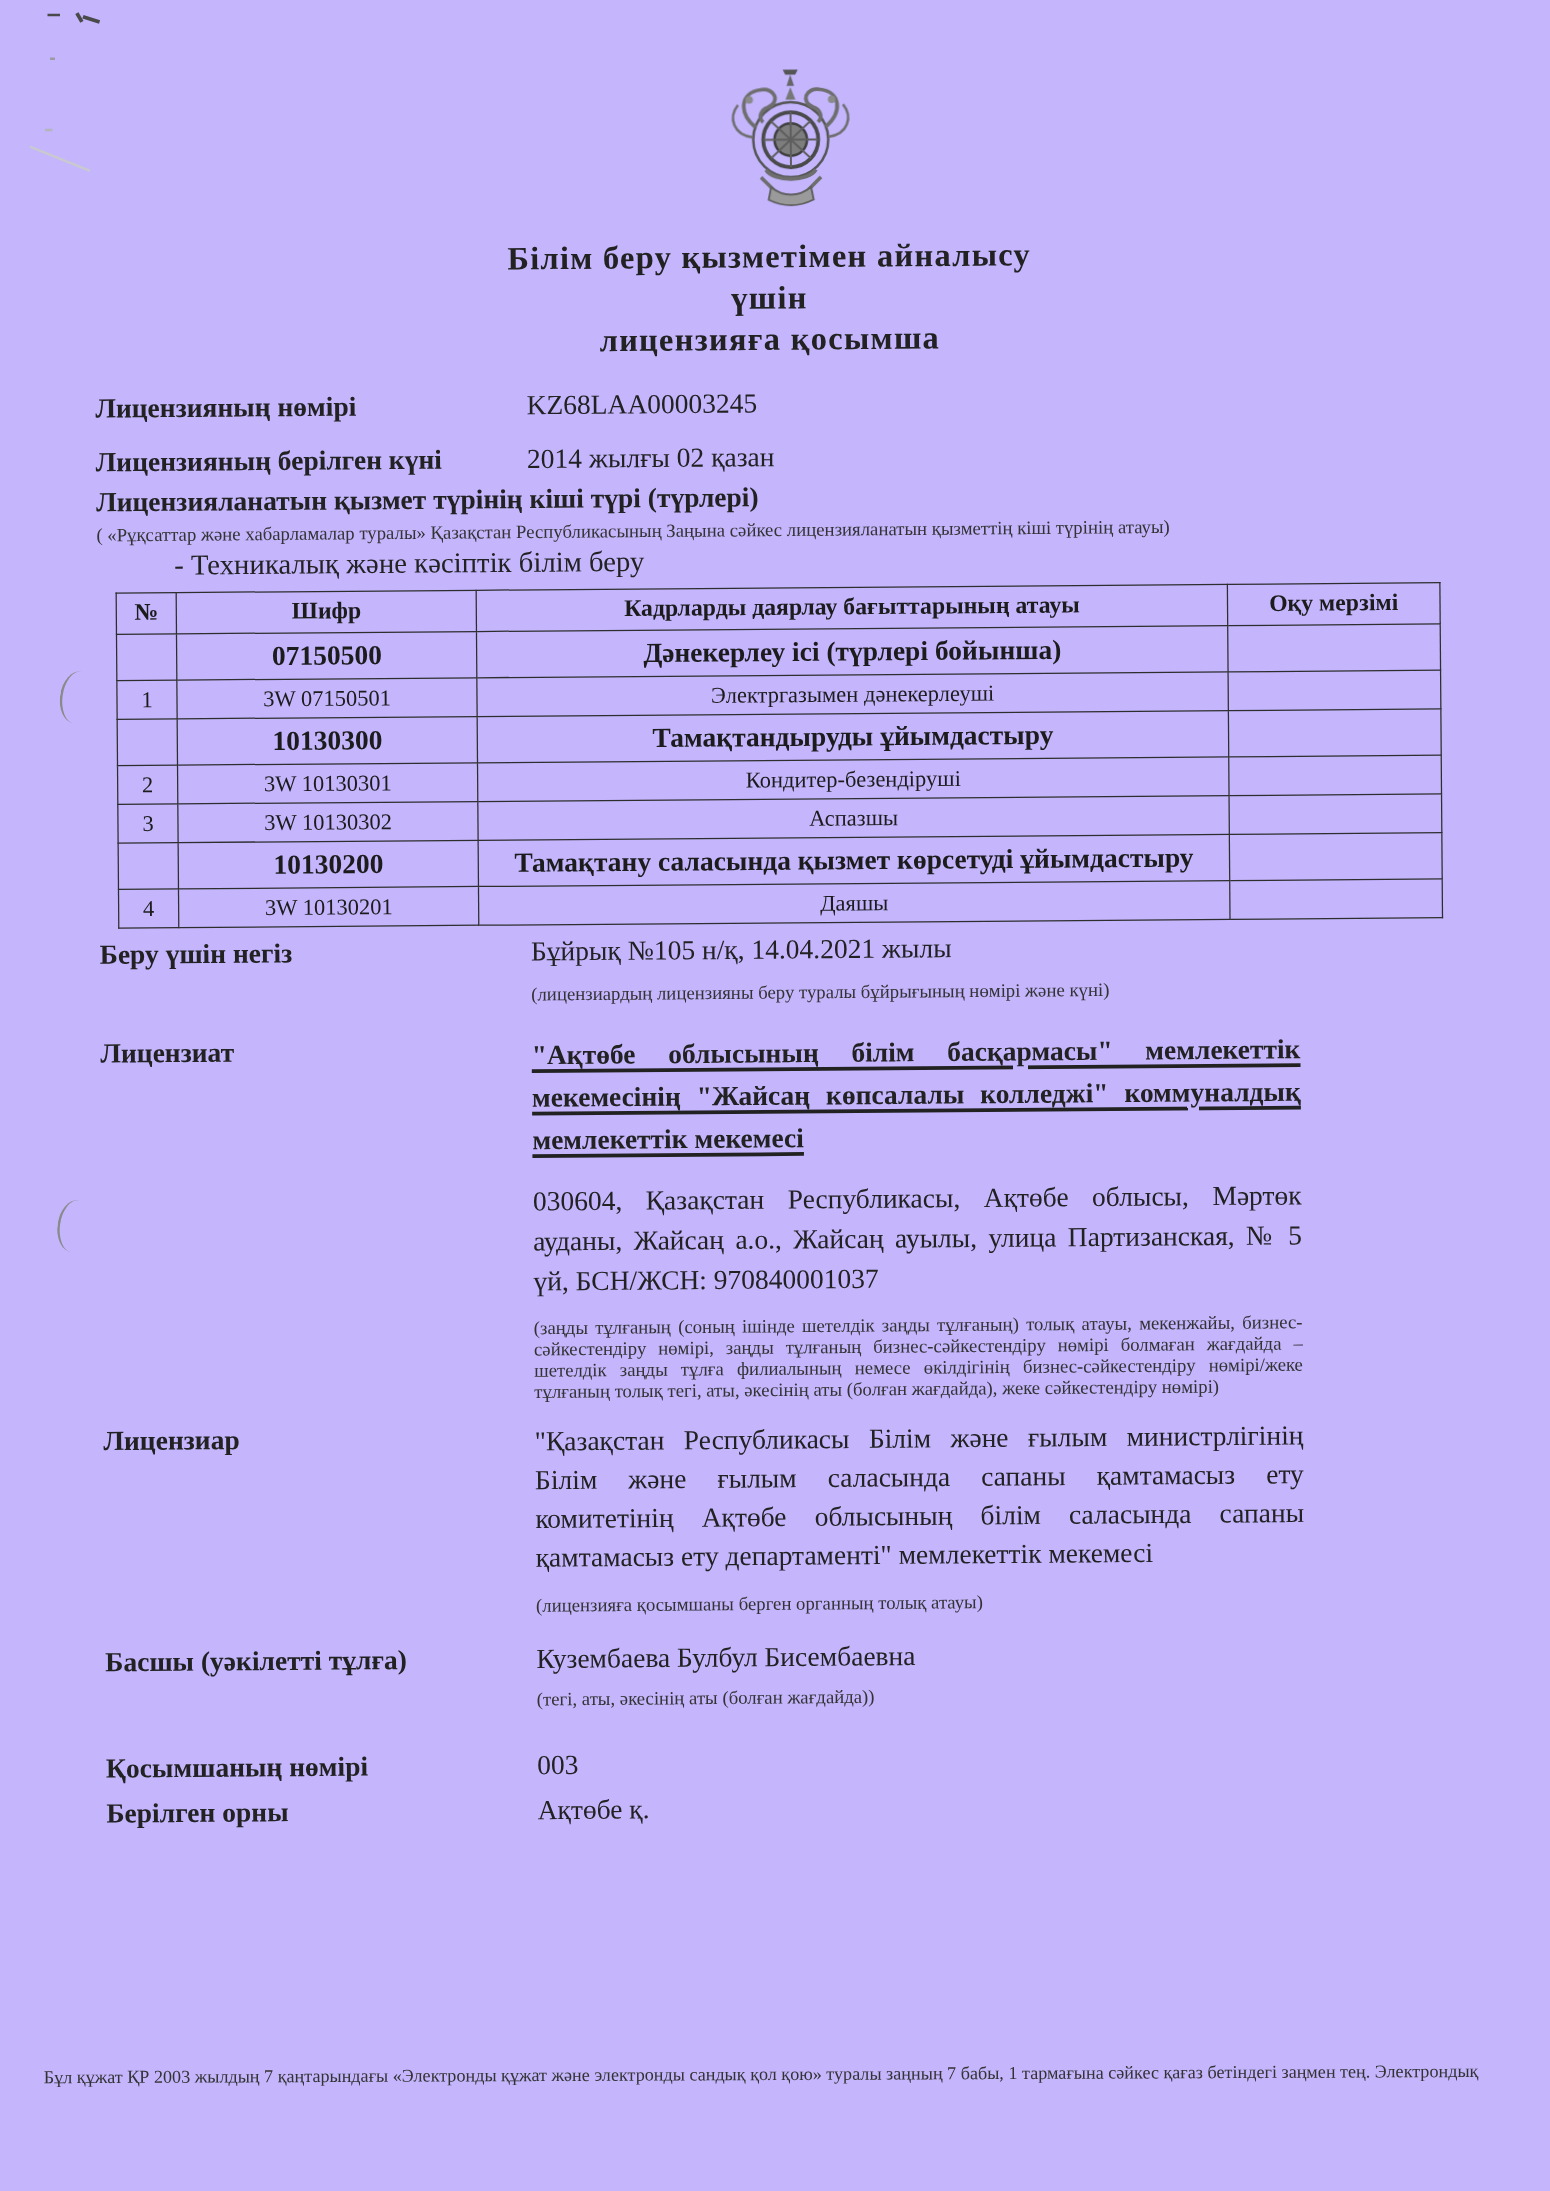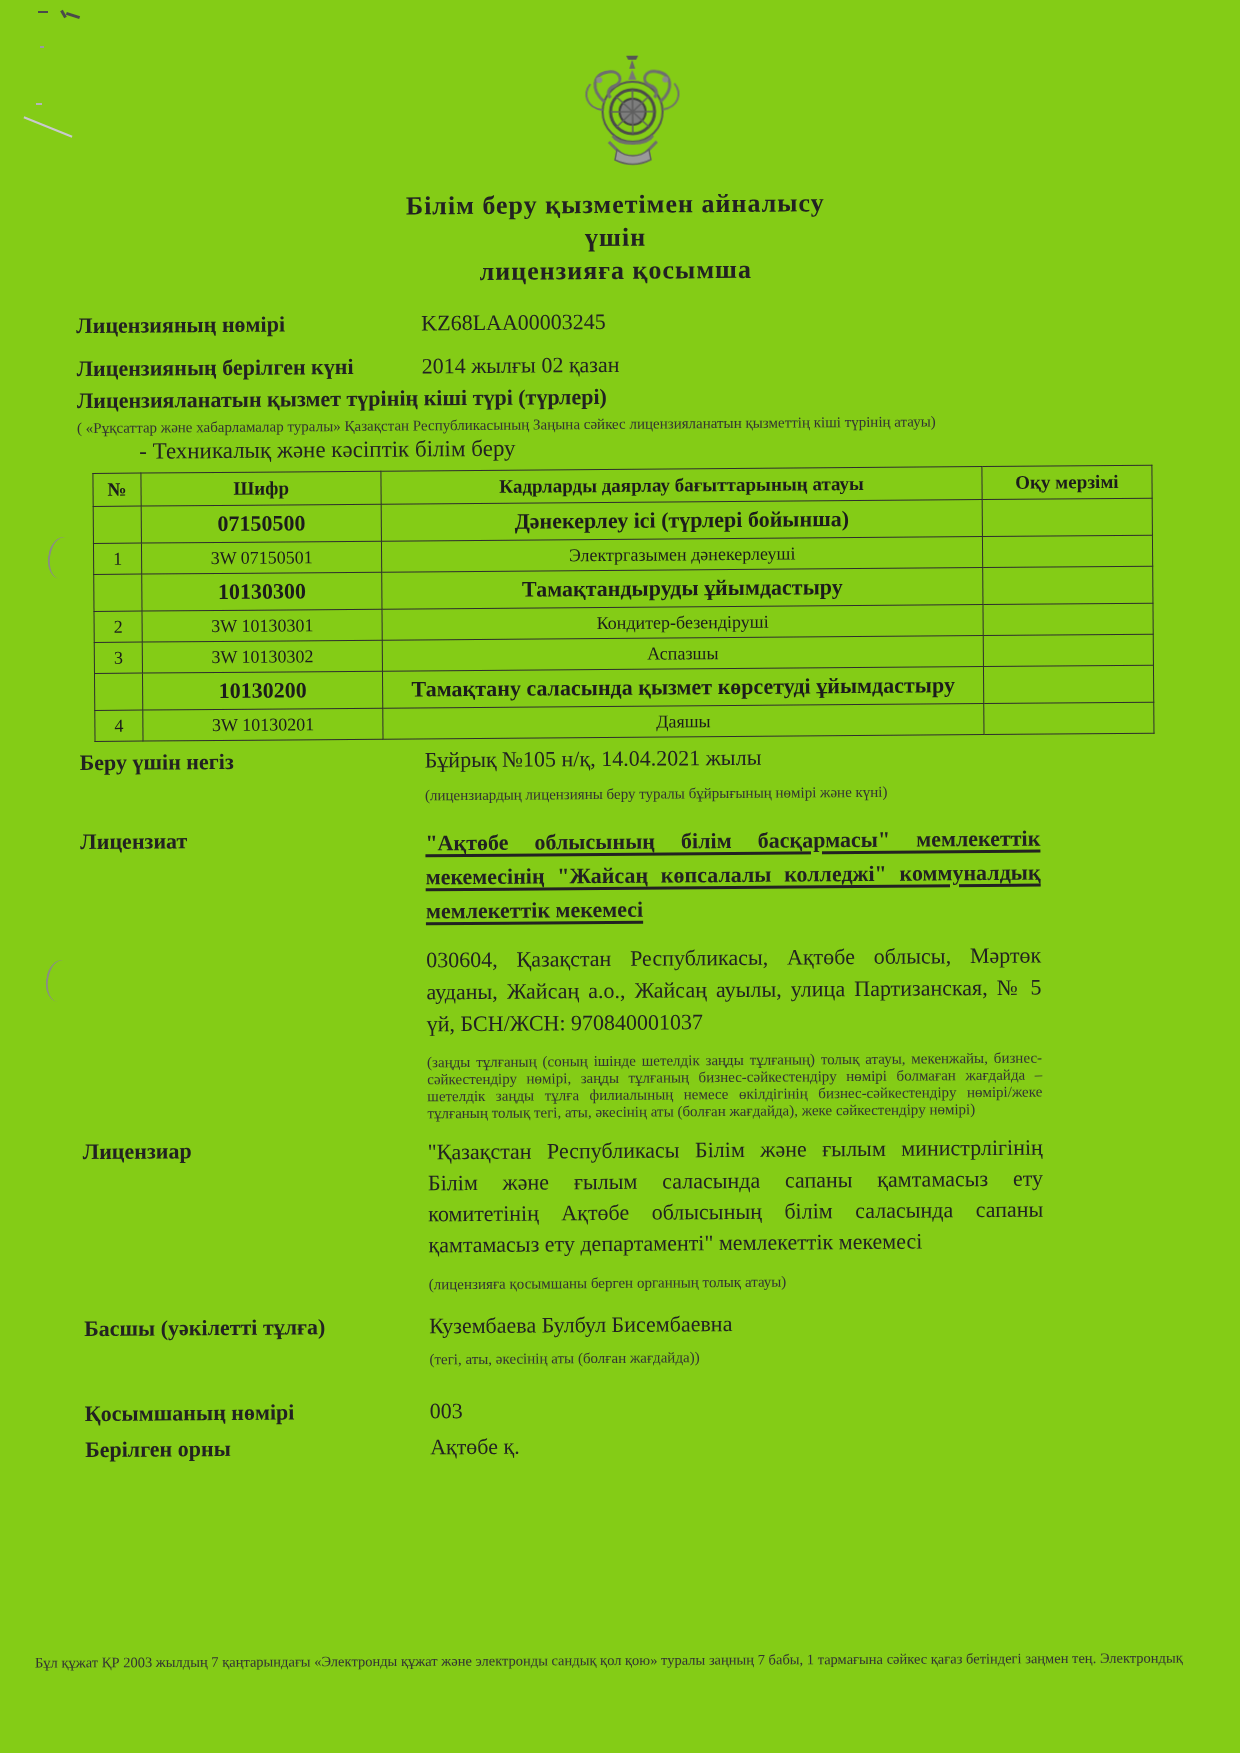--- a/index.html
+++ b/index.html
@@ -1,19 +1,19 @@
 <!DOCTYPE html>
 <html><head>
 <meta charset="utf-8">
 <style>
   html,body{margin:0;padding:0;background:#ffffff;}
   .page{
     position:relative;
     width:1240px;height:1753px;
-    background:#84cc16;
+    background:#c4b5fd;
     font-family:"Liberation Serif","DejaVu Serif",serif;
     color:#1c1c1c;
     overflow:hidden;
   }
   .skew{transform:rotate(-0.45deg);transform-origin:600px 800px;}
   
   .artifact{position:absolute;background:#4a4a4a;}
   .arc{
     position:absolute;width:26px;height:42px;
     border-left:2.5px solid #8a8a8a;border-radius:50% / 50%;

